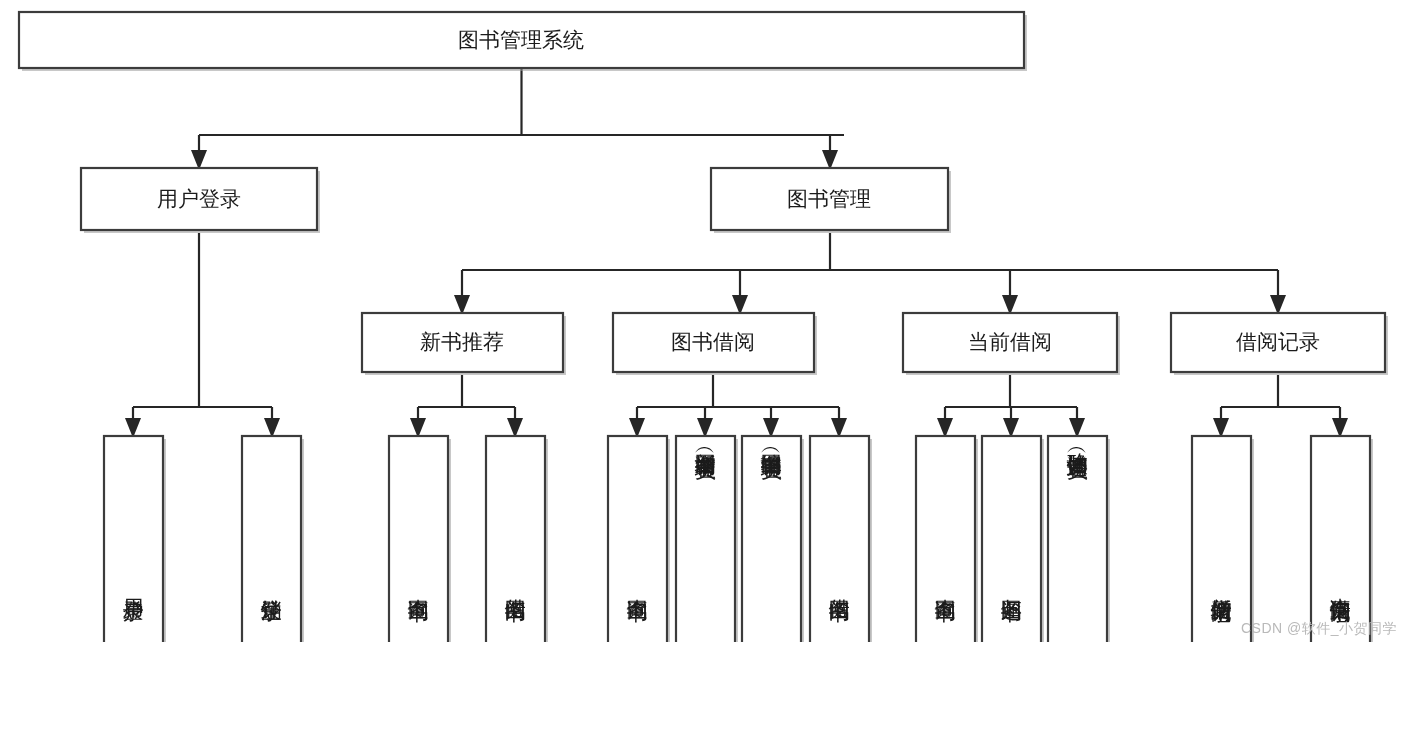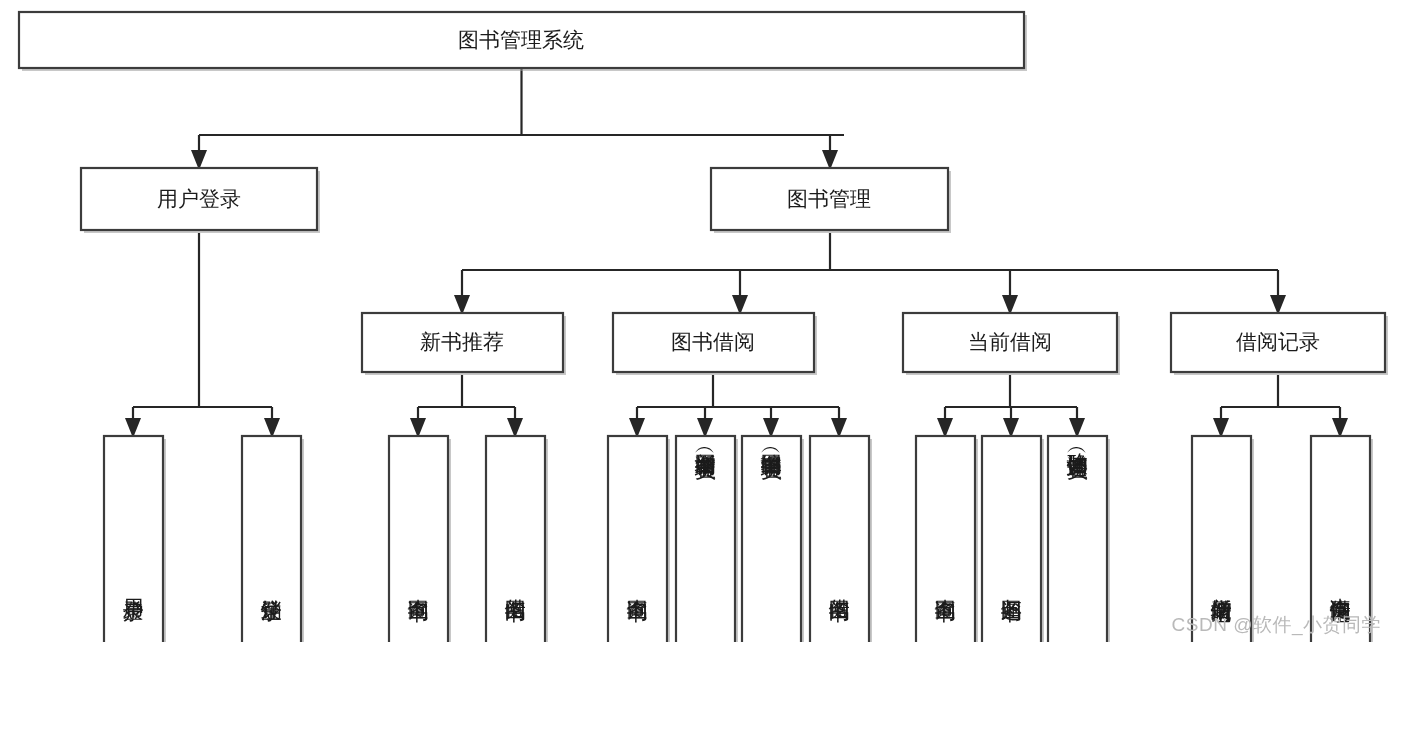--- a/index.html
+++ b/index.html
@@ -64,24 +64,24 @@
     text-orientation: upright;
     font-family: "Liberation Sans", "DejaVu Sans", sans-serif;
     font-size: 21px;
     line-height: 1.22;
     color: #1b1b1b;
     letter-spacing: 1px;
     white-space: nowrap;
   }
   .watermark {
     position: absolute;
-    right: 24px;
+    right: 8px;
     bottom: 4px;
     font-family: "Liberation Sans", "DejaVu Sans", sans-serif;
-    font-size: 19px;
+    font-size: 14px;
     color: #b9b9b9;
     letter-spacing: 0.5px;
     user-select: none;
     white-space: nowrap;
   }
 </style>
 </head>
 <body>
 
 <div id="diagram-root">

